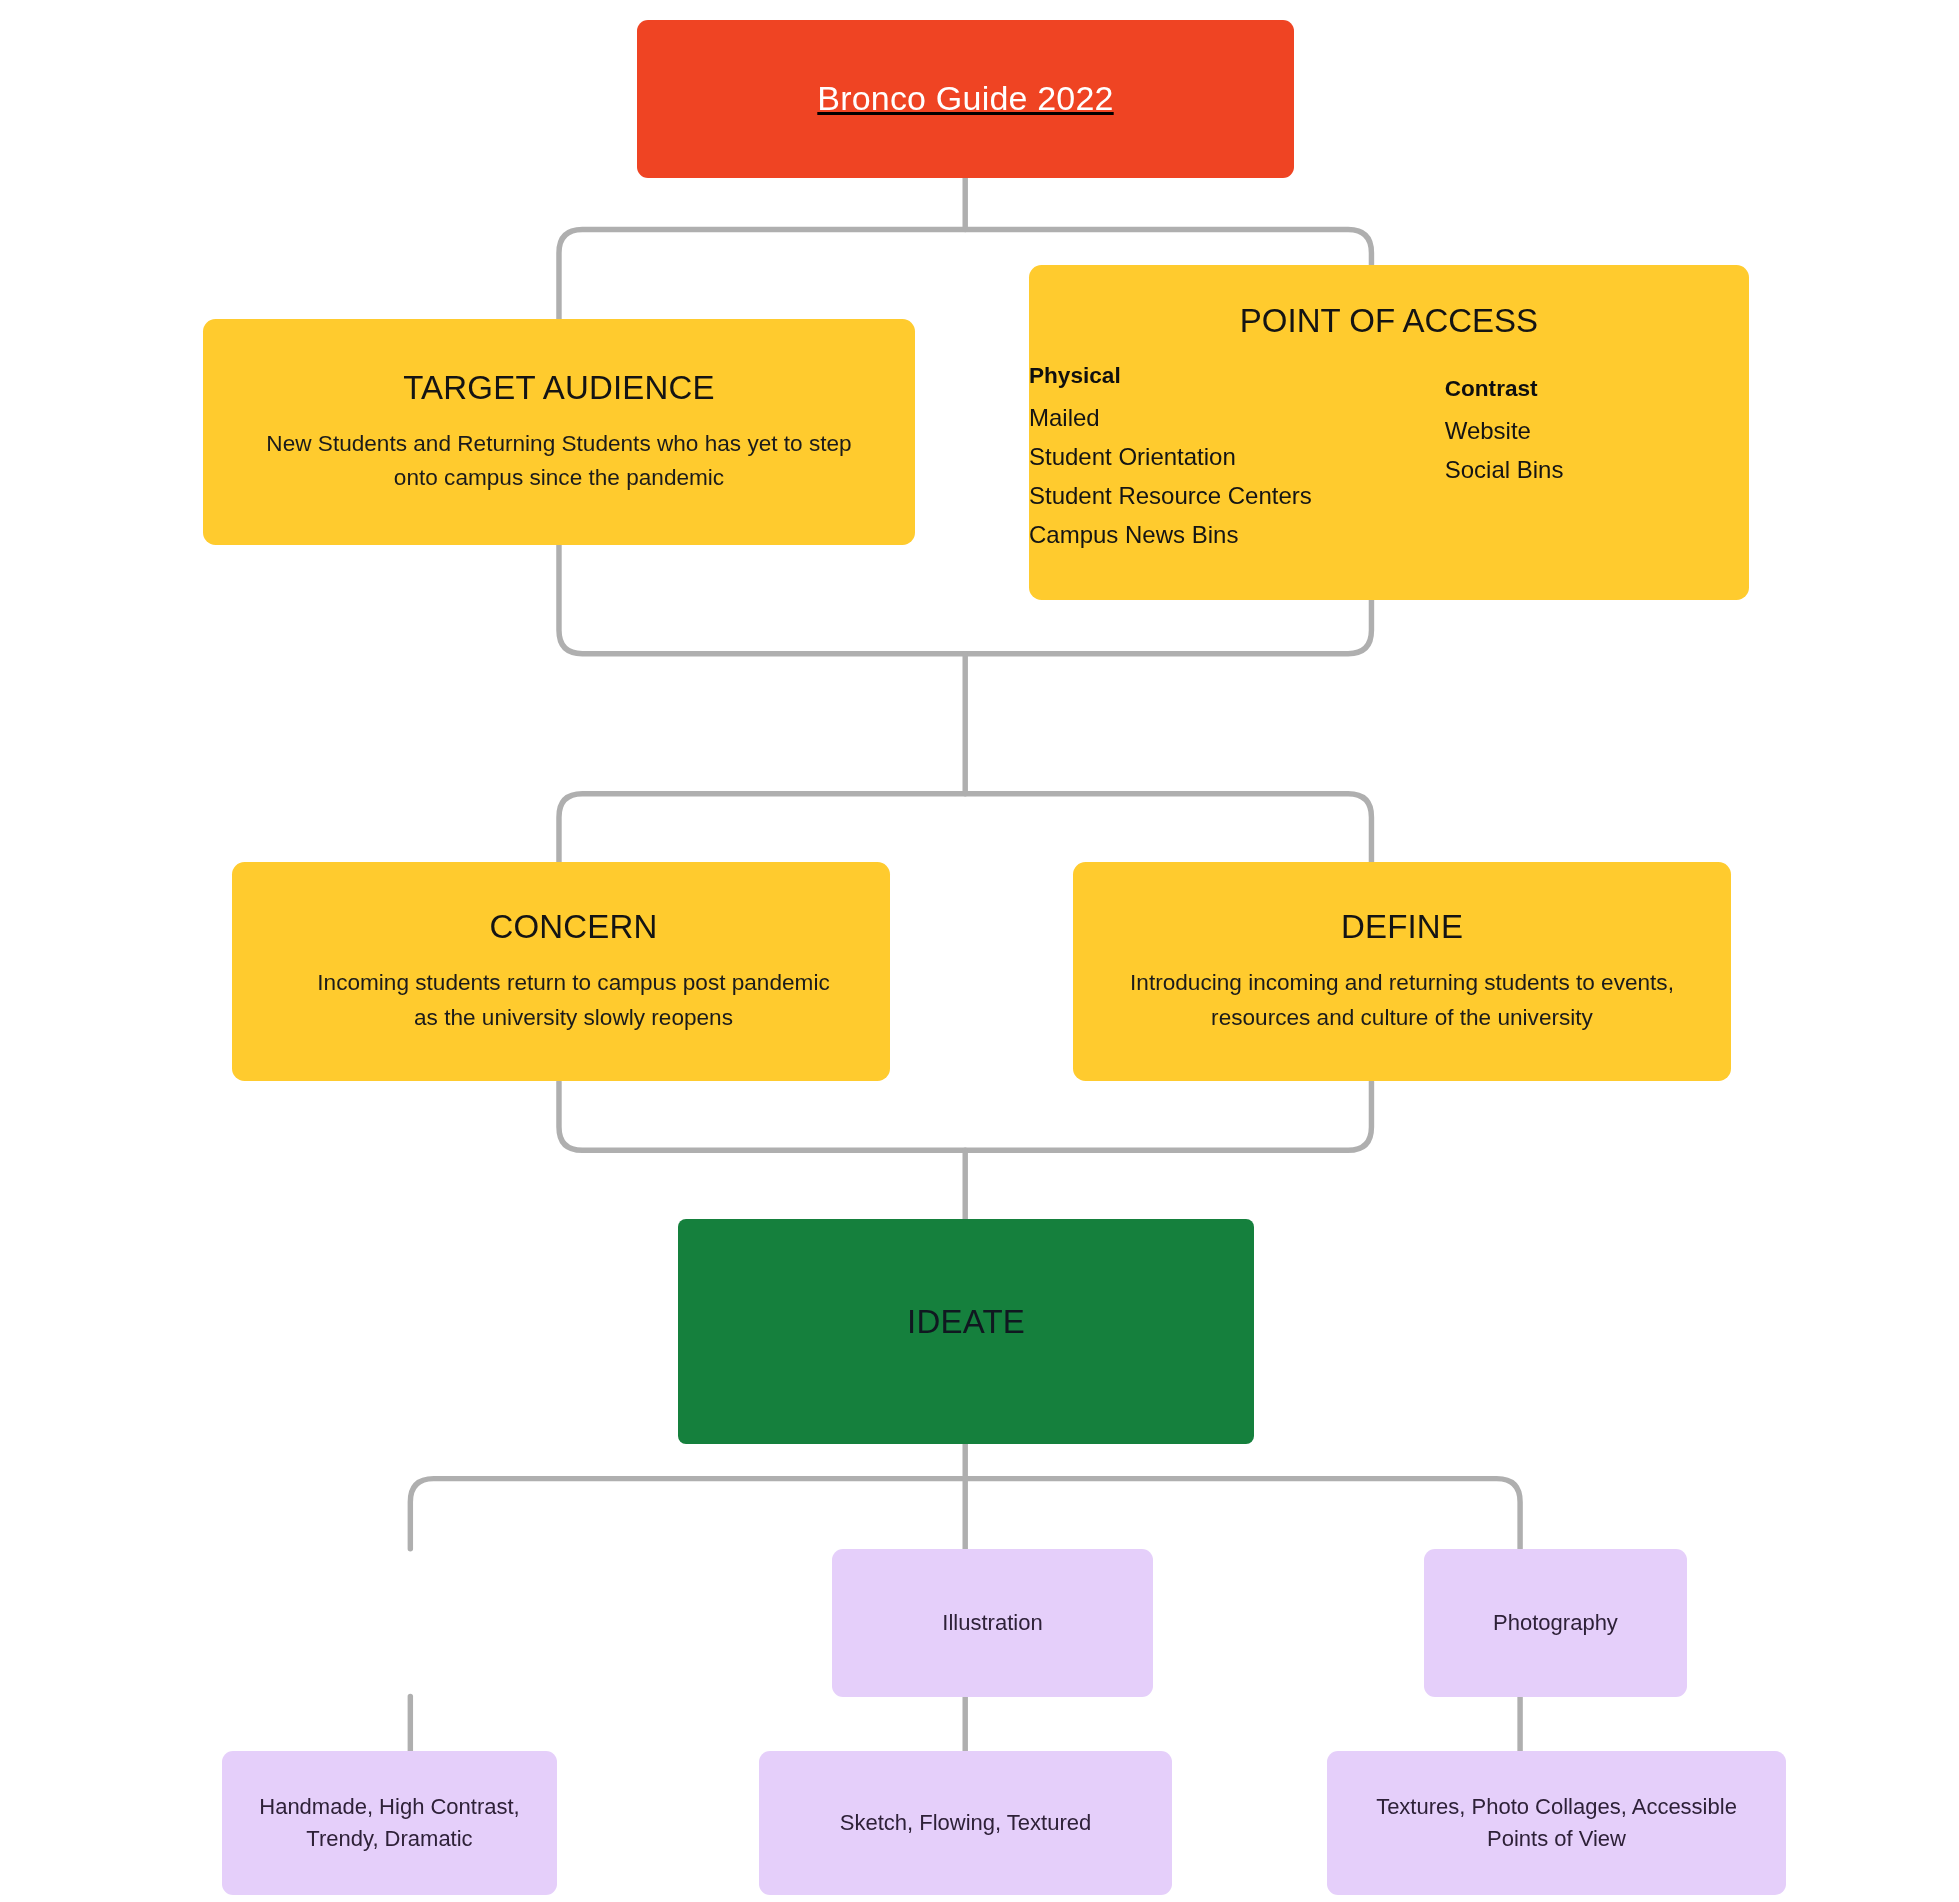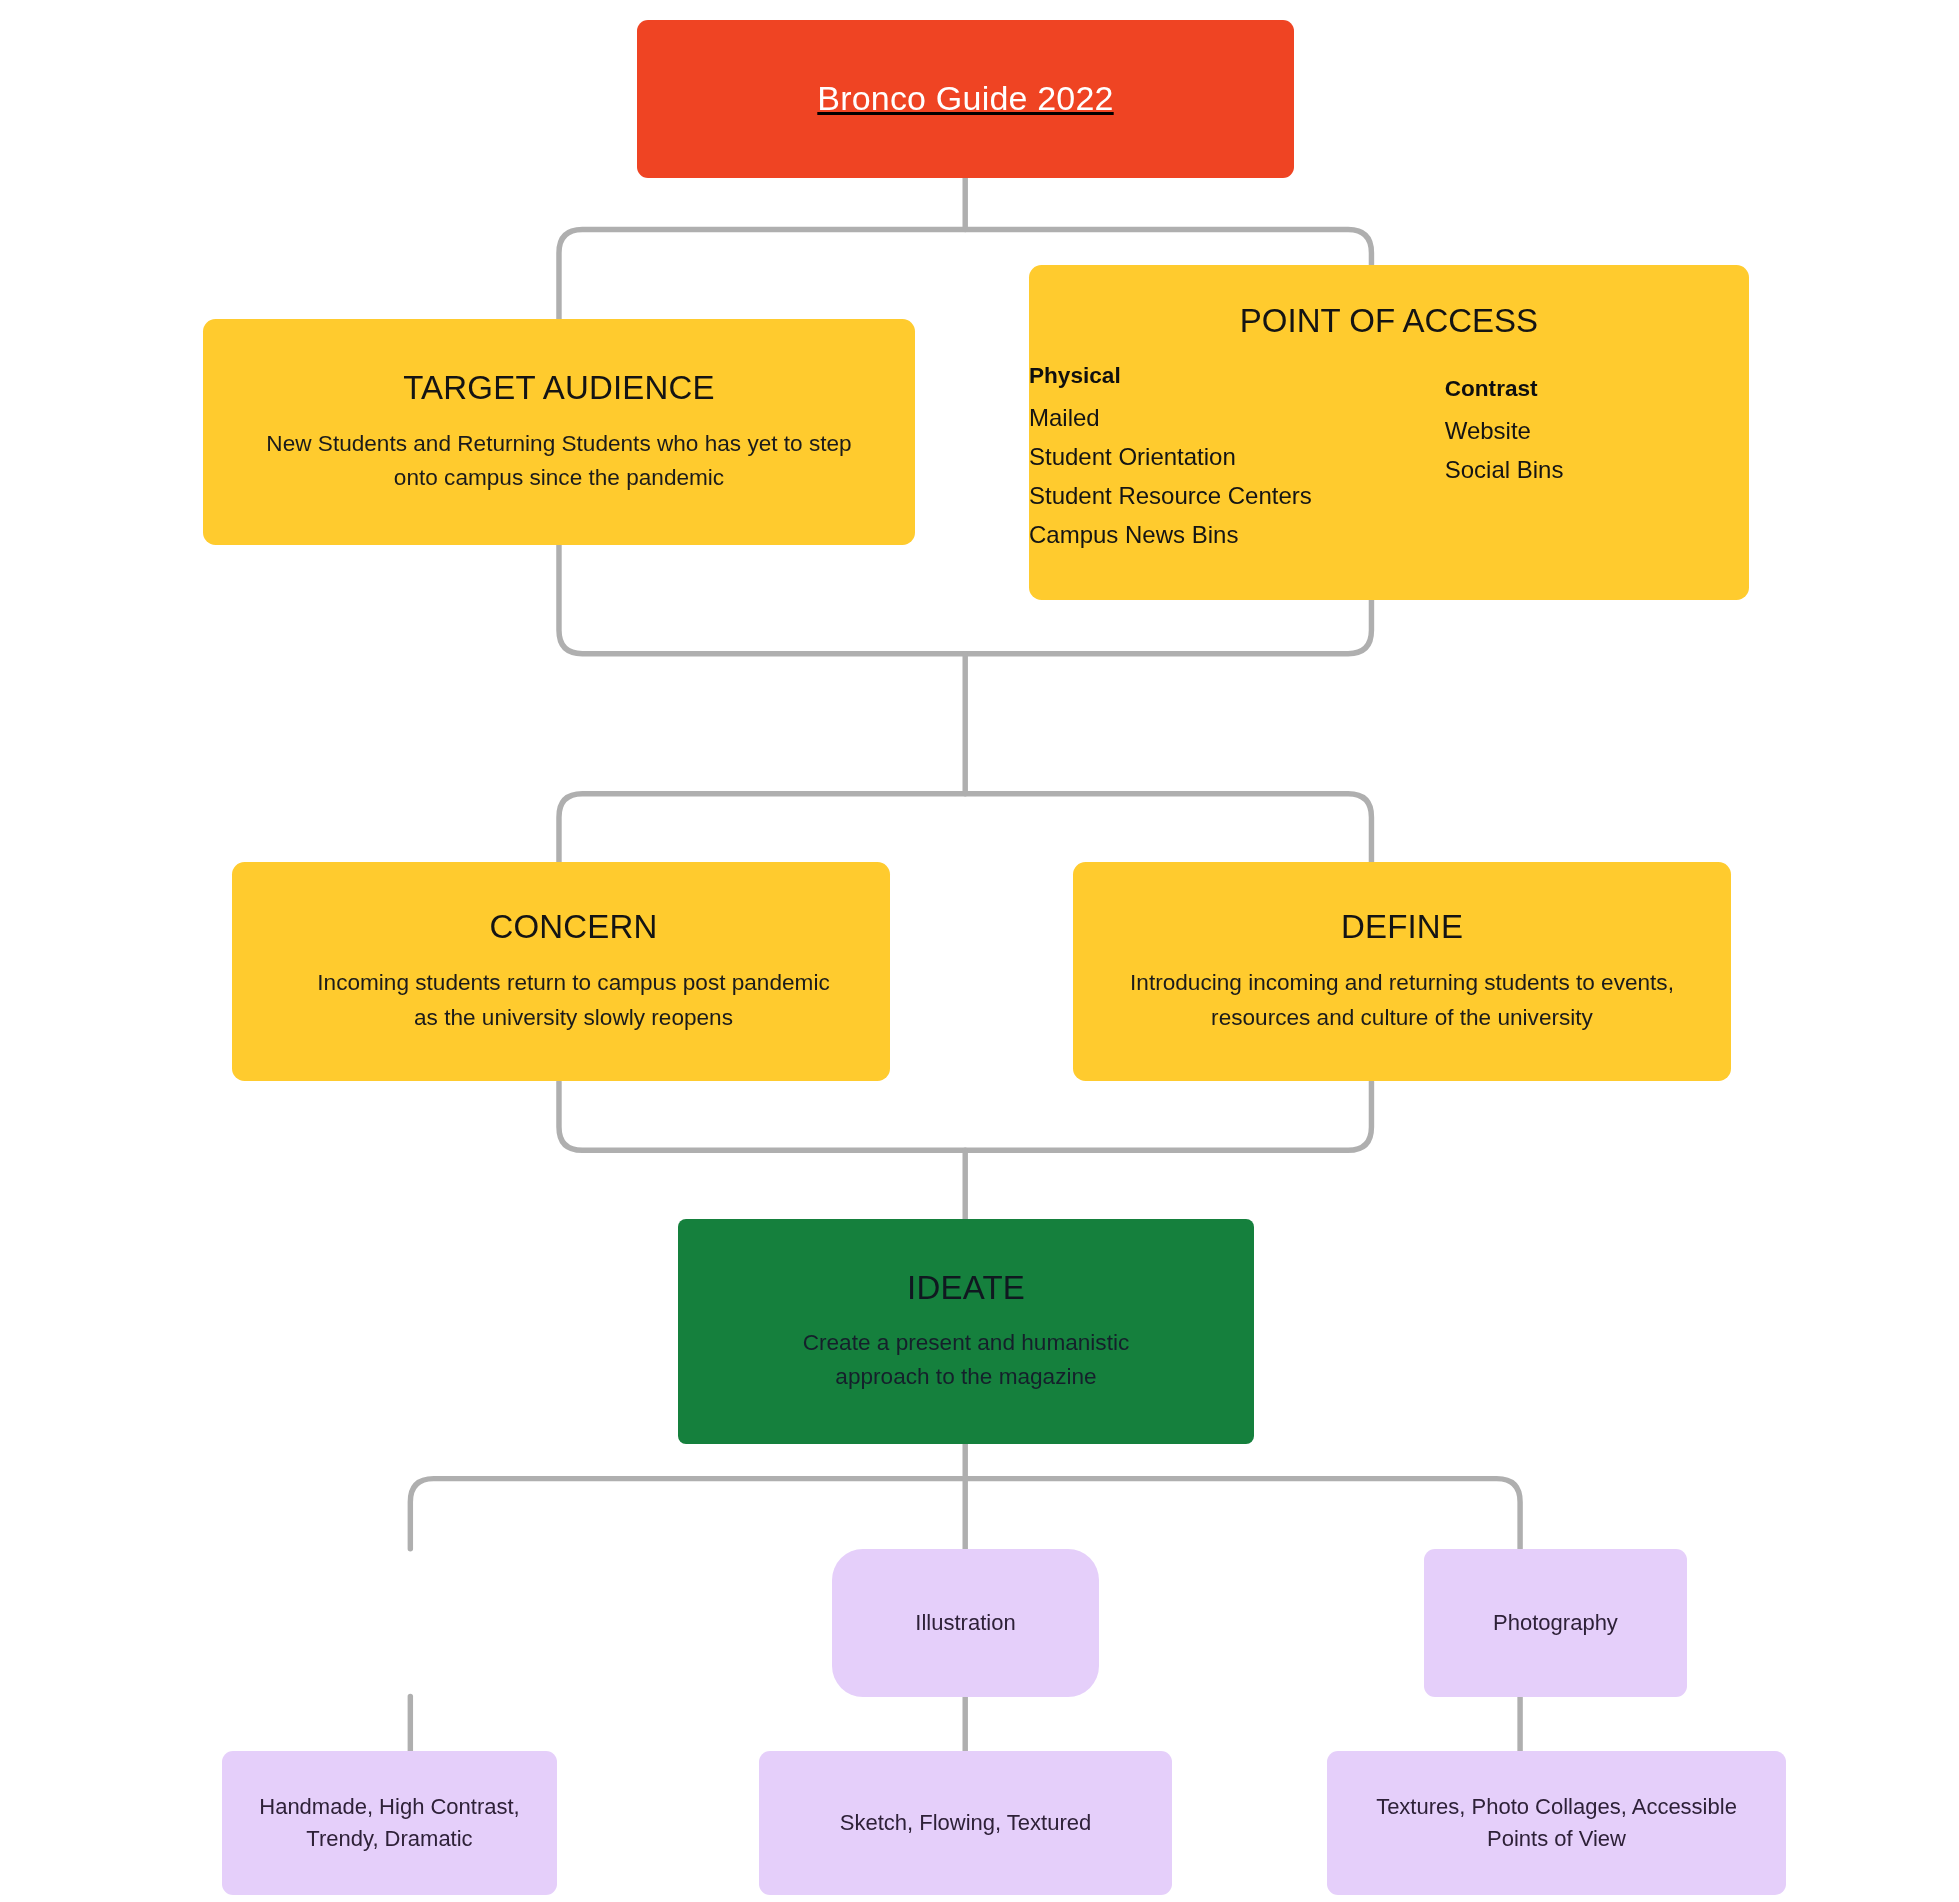--- a/index.html
+++ b/index.html
@@ -197,28 +197,27 @@
     <div class="body" style="max-width:529px;">Incoming students return to campus post pandemic as the university slowly reopens</div>
   </div>
 
   <div class="node node-yellow" style="left:1073px; top:862px; width:658px; height:219px;">
     <div class="title">DEFINE</div>
     <div class="body" style="max-width:576px;">Introducing incoming and returning students to events, resources and culture of the university</div>
   </div>
 
   <div class="node node-blue" style="left:678px; top:1219px; width:576px; height:225px;">
     <div class="title">IDEATE</div>
-    <div class="body" style="max-width:420px;">Create a present and humanistic approach to the magazine</div>
   </div>
 
   <div class="node node-purple" style="left:222px; top:1751px; width:335px; height:144px;">
     <div class="body" style="max-width:327px;">Handmade, High Contrast, Trendy, Dramatic</div>
   </div>
 
-  <div class="node node-purple" style="left:832px; top:1549px; width:267px; height:148px;border-radius:31px;">
+  <div class="node node-purple" style="left:832px; top:1549px; width:321px; height:148px;">
     <div class="body">Illustration</div>
   </div>
   <div class="node node-purple" style="left:759px; top:1751px; width:413px; height:144px;">
     <div class="body" style="max-width:366px;">Sketch, Flowing, Textured</div>
   </div>
 
   <div class="node node-purple" style="left:1424px; top:1549px; width:263px; height:148px;">
     <div class="body">Photography</div>
   </div>
   <div class="node node-purple" style="left:1327px; top:1751px; width:459px; height:144px;">

